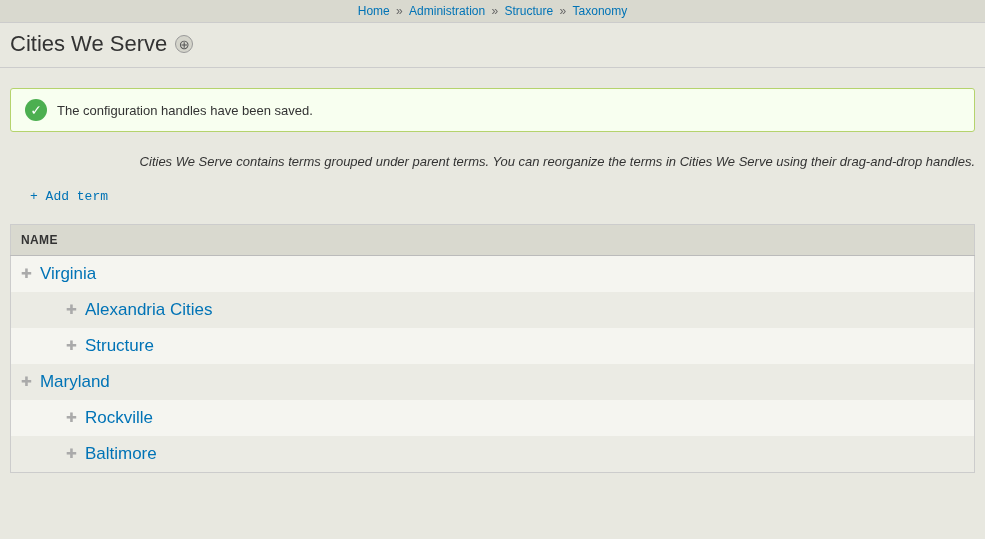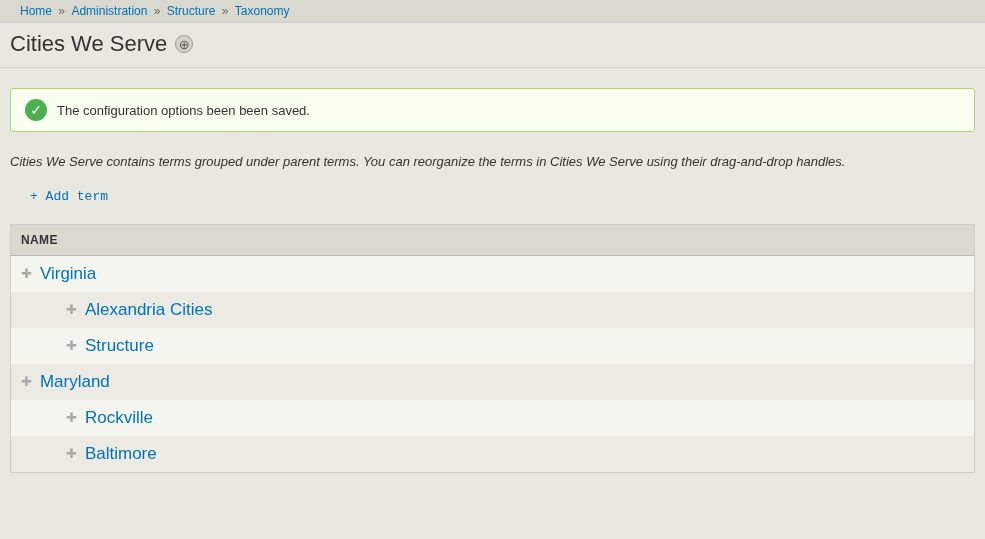--- a/index.html
+++ b/index.html
@@ -9,20 +9,21 @@
       background: #e8e8e0;
       color: #333;
     }
 
     
     .breadcrumb {
       background: #d9d9cf;
       padding: 4px 20px;
       font-size: 12px;
       border-bottom: 1px solid #ccc;
+      text-align: center;
     }
     .breadcrumb a {
       color: #0073b6;
       text-decoration: none;
     }
     .breadcrumb span { color: #666; margin: 0 3px; }
 
     
     .page-title-bar {
       background: #e8e8e0;
@@ -84,20 +85,21 @@
       flex-shrink: 0;
     }
 
     
     .description {
       font-style: italic;
       font-size: 13px;
       color: #333;
       margin-bottom: 16px;
       line-height: 1.5;
+      text-align: right;
     }
     .description em {
       font-style: italic;
     }
 
     
     .add-term {
       color: #0073b6;
       text-decoration: none;
       font-size: 13px;
@@ -174,21 +176,21 @@
     <span>Cities We Serve</span>
     <a href="#" class="add-shortcut" title="Add shortcut">⊕</a>
   </h1>
 </div>
 
 <div class="main-content">
 
   
   <div class="status-message">
     <div class="check-icon">✓</div>
-    <span>The configuration options been been saved.</span>
+    <span>The configuration handles have been saved.</span>
   </div>
 
   
   <p class="description">
     <em>Cities We Serve</em>
     <span> contains terms grouped under parent terms. You can reorganize the terms in </span>
     <em>Cities We Serve</em>
     <span> using their drag-and-drop handles.</span>
   </p>
 

